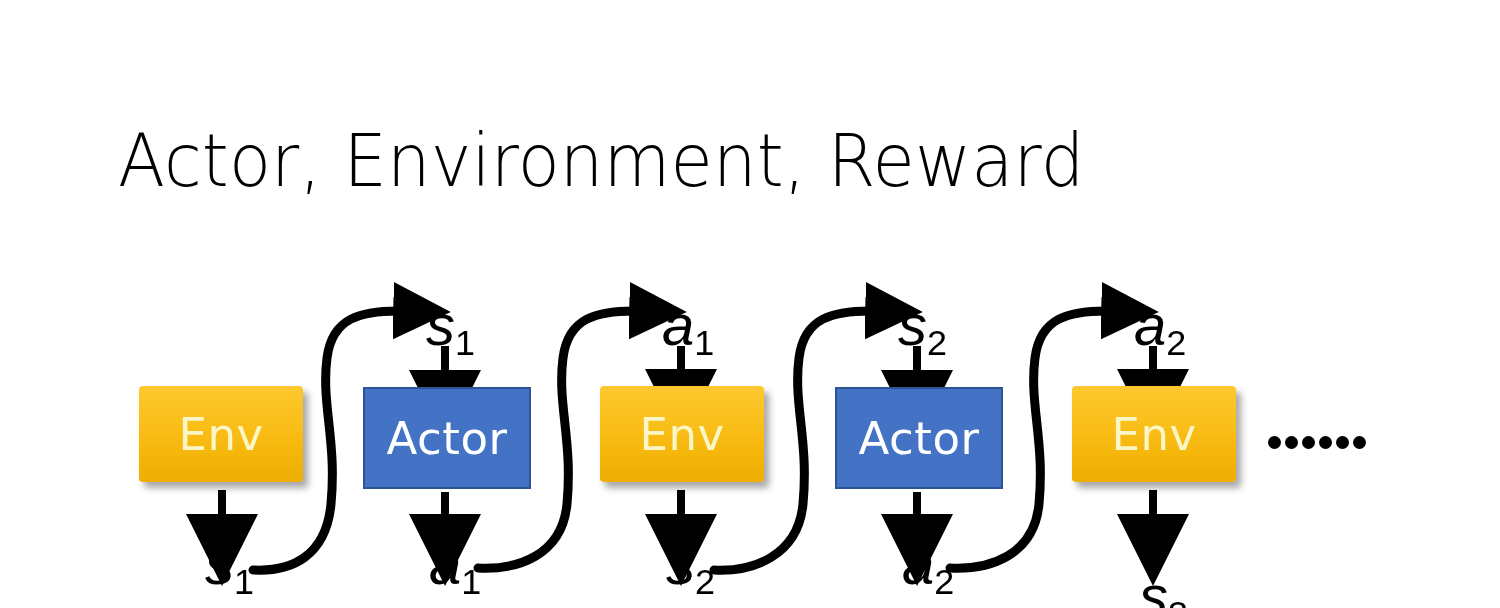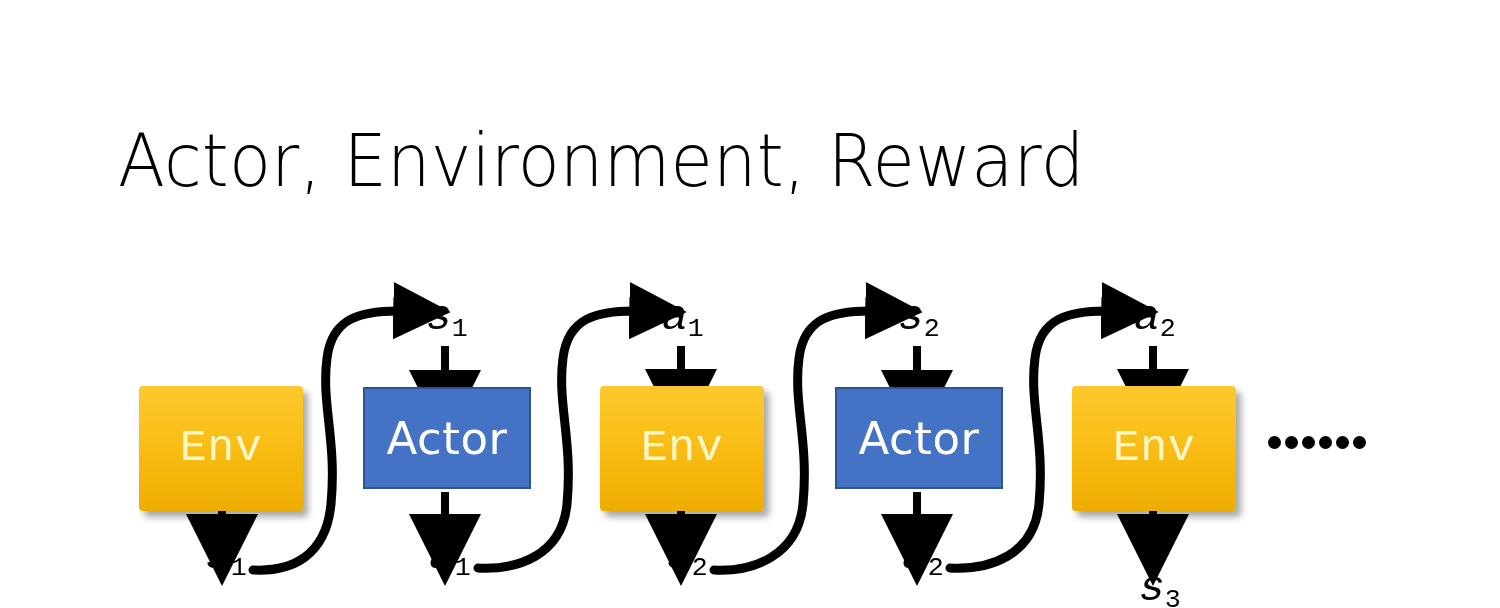--- a/index.html
+++ b/index.html
@@ -56,47 +56,46 @@
     justify-content: center;
     font-family: "DejaVu Sans", "Liberation Sans", sans-serif;
     font-weight: 400;
     font-size: 45px;
     line-height: 1;
     letter-spacing: 0.5px;
   }
 
   .node-box.env {
     width: 164px;
-    height: 125px;
+    height: 96px;
     border-radius: 4px;
     background: linear-gradient(180deg,
                 #fdc82f 0%,
                 #fbc21f 28%,
                 #f5b60a 72%,
                 #edad03 100%);
     color: #fbf6c6;
     box-shadow: 5px 6px 7px rgba(0,0,0,0.35);
-    font-family: Liberation Mono, monospace;
   }
 
   .node-box.actor {
     width: 168px;
     height: 102px;
     background: #4472c4;
     border: 2px solid #2f5496;
     color: #ffffff;
     box-shadow: none;
   }
 
   
   .math-label {
     position: absolute;
-    font-family: Liberation Mono, monospace;
+    font-family: Liberation Sans, sans-serif;
     font-style: italic;
-    font-size: 43px;
+    font-size: 58px;
     line-height: 1;
     color: #000000;
     white-space: nowrap;
   }
   .math-label sub {
     font-size: 0.62em;
     font-style: normal;
     vertical-align: -0.28em;
     letter-spacing: 0;
   }

